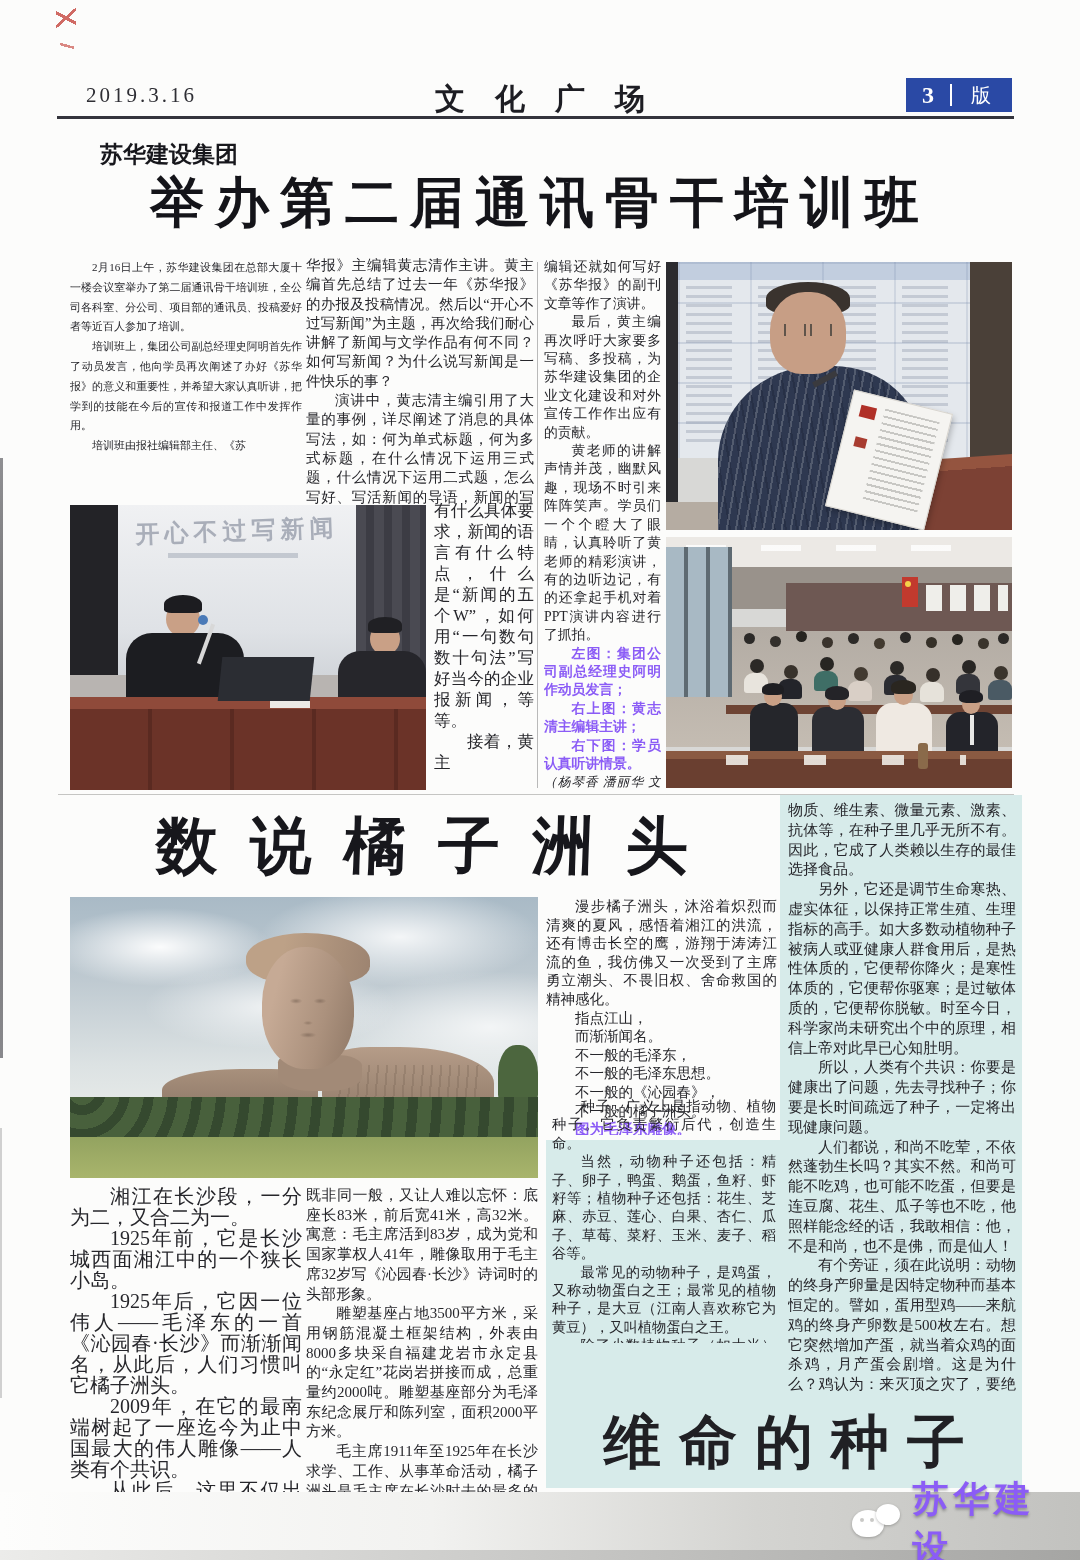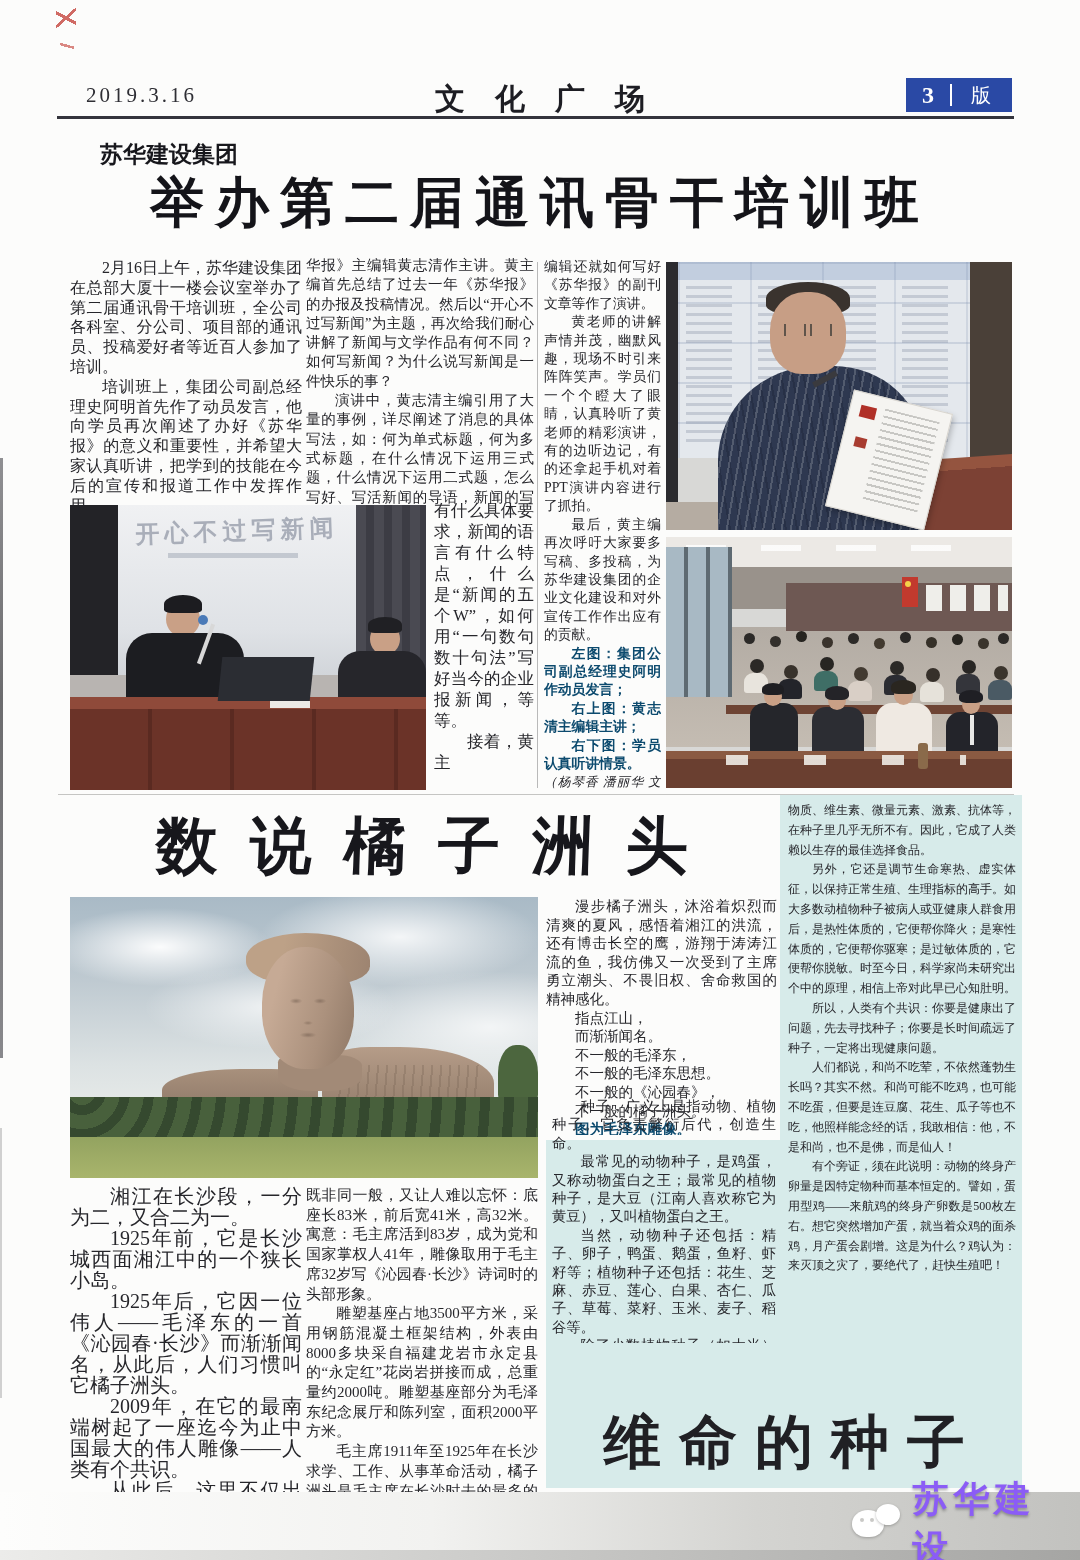--- a/index.html
+++ b/index.html
@@ -27,23 +27,23 @@
   .edgestreak2{left:0;top:1128px;width:2px;height:270px;background:#6a6a6e;opacity:.3;}
 
   
   .kicker{left:100px;top:139px;font-size:23px;font-weight:bold;
           font-family:"Liberation Sans","DejaVu Sans",sans-serif;color:#17171c;}
   .headline{left:60px;top:167px;width:960px;text-align:center;font-size:54px;font-weight:900;
             letter-spacing:11px;font-family:"Liberation Sans","DejaVu Sans",sans-serif;color:#141419;}
   .tcol{position:absolute;text-align:justify;color:#26262b;}
   .para{margin:0;text-indent:2em;}
   .para.cont{text-indent:0;}
-  .para.bold{font-weight:bold;color:#0c4a6e;}
+  .para.bold{font-weight:bold;color:#8b5cf6;}
   .para.kai{font-style:italic;text-indent:0;font-size:.92em;}
-  .c1{left:70px;top:258px;width:232px;height:250px;font-size:16px;line-height:19.8px;overflow:hidden;}
+  .c1{left:70px;top:258px;width:232px;height:250px;font-size:11px;line-height:19.8px;overflow:hidden;}
   .c2{left:306px;top:256px;width:228px;height:252px;font-size:14.5px;line-height:19.3px;overflow:hidden;}
   .c3{left:434px;top:500px;width:100px;height:292px;font-size:16.5px;line-height:21px;overflow:hidden;}
   .c4{left:544px;top:258px;width:117px;height:534px;font-size:13.8px;line-height:18.4px;overflow:hidden;}
   .colrule{left:537px;top:262px;width:1px;height:526px;background:#b9b9b9;}
   .secdivider{left:58px;top:794px;width:956px;height:1px;background:#c5c5c3;}
 
   
   .photo{position:absolute;overflow:hidden;background:#d8d8d6;}
 
   
@@ -179,21 +179,21 @@
   .p4-trees{position:absolute;left:0;top:200px;width:468px;height:46px;
      background:repeating-radial-gradient(circle at 12px -6px,#48603c 0 14px,#35492f 14px 24px);}
   .p4-treeR{position:absolute;left:428px;top:148px;width:40px;height:62px;border-radius:45% 45% 20% 20%;background:#4c663e;}
   .p4-lawn{position:absolute;left:0;top:240px;width:468px;height:42px;
      background:linear-gradient(180deg,#93a360,#a9b56c);}
 
   
   .seedsbgR{left:780px;top:795px;width:242px;height:693px;background:#d7ebea;}
   .seedsbgM{left:546px;top:1140px;width:234px;height:348px;background:#d7ebea;}
   .sMid{left:552px;top:1097px;width:224px;height:246px;font-size:14.3px;line-height:18.4px;overflow:hidden;}
-  .sRight{left:788px;top:801px;width:228px;height:592px;font-size:12px;line-height:19.8px;overflow:hidden;}
+  .sRight{left:788px;top:801px;width:228px;height:592px;font-size:15px;line-height:19.8px;overflow:hidden;}
   .seedstitle{left:546px;top:1398px;width:476px;height:90px;display:flex;align-items:center;justify-content:center;
      font-size:58px;font-weight:bold;letter-spacing:18px;padding-left:18px;box-sizing:border-box;color:#202024;
      font-family:"Liberation Sans","DejaVu Sans",sans-serif;}
 
   
   .footer{left:0;top:1492px;width:1080px;height:68px;
      background:linear-gradient(90deg,#fdfdfc 0%,#f2f2f0 40%,#d4d4d1 70%,#c2c2bf 100%);}
   .footedge{left:0;top:1550px;width:1080px;height:10px;background:linear-gradient(90deg,#ececea,#a5a5a3);}
   .brand{left:852px;top:1498px;width:220px;height:52px;display:flex;align-items:center;}
   .wx-icon{position:relative;width:52px;height:44px;margin-right:10px;}
@@ -237,22 +237,22 @@
       <p class="para cont">华报》主编辑黄志清作主讲。黄主编首先总结了过去一年《苏华报》的办报及投稿情况。然后以“开心不过写新闻”为主题，再次给我们耐心讲解了新闻与文学作品有何不同？如何写新闻？为什么说写新闻是一件快乐的事？</p>
       <p class="para">演讲中，黄志清主编引用了大量的事例，详尽阐述了消息的具体写法，如：何为单式标题，何为多式标题，在什么情况下运用三式题，什么情况下运用二式题，怎么写好、写活新闻的导语，新闻的写作手法</p>
     </div>
   <div class="tcol c3">
       <p class="para cont">有什么具体要求，新闻的语言有什么特点，什么是“新闻的五个W”，如何用“一句数句数十句法”写好当今的企业报新闻，等等。</p>
       <p class="para">接着，黄主</p>
     </div>
   <div class="abs colrule"></div>
   <div class="tcol c4">
       <p class="para cont">编辑还就如何写好《苏华报》的副刊文章等作了演讲。</p>
+      <p class="para">最后，黄主编再次呼吁大家要多写稿、多投稿，为苏华建设集团的企业文化建设和对外宣传工作作出应有的贡献。</p>
       <p class="para">黄老师的讲解声情并茂，幽默风趣，现场不时引来阵阵笑声。学员们一个个瞪大了眼睛，认真聆听了黄老师的精彩演讲，有的边听边记，有的还拿起手机对着PPT演讲内容进行了抓拍。</p>
-      <p class="para">最后，黄主编再次呼吁大家要多写稿、多投稿，为苏华建设集团的企业文化建设和对外宣传工作作出应有的贡献。</p>
       <p class="para bold">左图：集团公司副总经理史阿明作动员发言；</p>
       <p class="para bold">右上图：黄志清主编辑主讲；</p>
       <p class="para bold">右下图：学员认真听讲情景。</p>
       <p class="para kai">（杨琴香 潘丽华 文／宋慧珠 摄）</p>
     </div>
 
   <div class="photo" style="left:70px;top:505px;width:356px;height:285px;">
     <div class="p1-wallL"></div>
     <div class="p1-screen">
       <div class="p1-screen-title">开心不过写新闻</div>
@@ -367,22 +367,22 @@
   <div class="tcol cB">
       <p class="para cont">既非同一般，又让人难以忘怀：底座长83米，前后宽41米，高32米。寓意：毛主席活到83岁，成为党和国家掌权人41年，雕像取用于毛主席32岁写《沁园春·长沙》诗词时的头部形象。</p>
       <p class="para">雕塑基座占地3500平方米，采用钢筋混凝土框架结构，外表由8000多块采自福建龙岩市永定县的“永定红”花岗岩拼接而成，总重量约2000吨。雕塑基座部分为毛泽东纪念展厅和陈列室，面积2000平方米。</p>
       <p class="para">毛主席1911年至1925年在长沙求学、工作、从事革命活动，橘子洲头是毛主席在长沙时去的最多的地方。</p>
     </div>
 
   <div class="abs seedsbgR"></div>
   <div class="abs seedsbgM"></div>
   <div class="tcol sMid">
       <p class="para">种子，广义上是指动物、植物种子。它负责繁衍后代，创造生命。</p>
+      <p class="para">当然，动物种子还包括：精子、卵子，鸭蛋、鹅蛋，鱼籽、虾籽等；植物种子还包括：花生、芝麻、赤豆、莲心、白果、杏仁、瓜子、草莓、菜籽、玉米、麦子、稻谷等。</p>
       <p class="para">最常见的动物种子，是鸡蛋，又称动物蛋白之王；最常见的植物种子，是大豆（江南人喜欢称它为黄豆），又叫植物蛋白之王。</p>
-      <p class="para">当然，动物种子还包括：精子、卵子，鸭蛋、鹅蛋，鱼籽、虾籽等；植物种子还包括：花生、芝麻、赤豆、莲心、白果、杏仁、瓜子、草莓、菜籽、玉米、麦子、稻谷等。</p>
       <p class="para">除了少数植物种子（如大米）以外，绝大多数动植物种子，营养丰富而全面。一些生命的精华物质，如蛋白质、碳水化合物、脂肪、矿</p>
     </div>
   <div class="tcol sRight">
       <p class="para cont">物质、维生素、微量元素、激素、抗体等，在种子里几乎无所不有。因此，它成了人类赖以生存的最佳选择食品。</p>
       <p class="para">另外，它还是调节生命寒热、虚实体征，以保持正常生殖、生理指标的高手。如大多数动植物种子被病人或亚健康人群食用后，是热性体质的，它便帮你降火；是寒性体质的，它便帮你驱寒；是过敏体质的，它便帮你脱敏。时至今日，科学家尚未研究出个中的原理，相信上帝对此早已心知肚明。</p>
       <p class="para">所以，人类有个共识：你要是健康出了问题，先去寻找种子；你要是长时间疏远了种子，一定将出现健康问题。</p>
       <p class="para">人们都说，和尚不吃荤，不依然蓬勃生长吗？其实不然。和尚可能不吃鸡，也可能不吃蛋，但要是连豆腐、花生、瓜子等也不吃，他照样能念经的话，我敢相信：他，不是和尚，也不是佛，而是仙人！</p>
       <p class="para">有个旁证，须在此说明：动物的终身产卵量是因特定物种而基本恒定的。譬如，蛋用型鸡——来航鸡的终身产卵数是500枚左右。想它突然增加产蛋，就当着众鸡的面杀鸡，月产蛋会剧增。这是为什么？鸡认为：来灭顶之灾了，要绝代了，赶快生殖吧！</p>
     </div>
   <div class="abs seedstitle">维命的种子</div>

